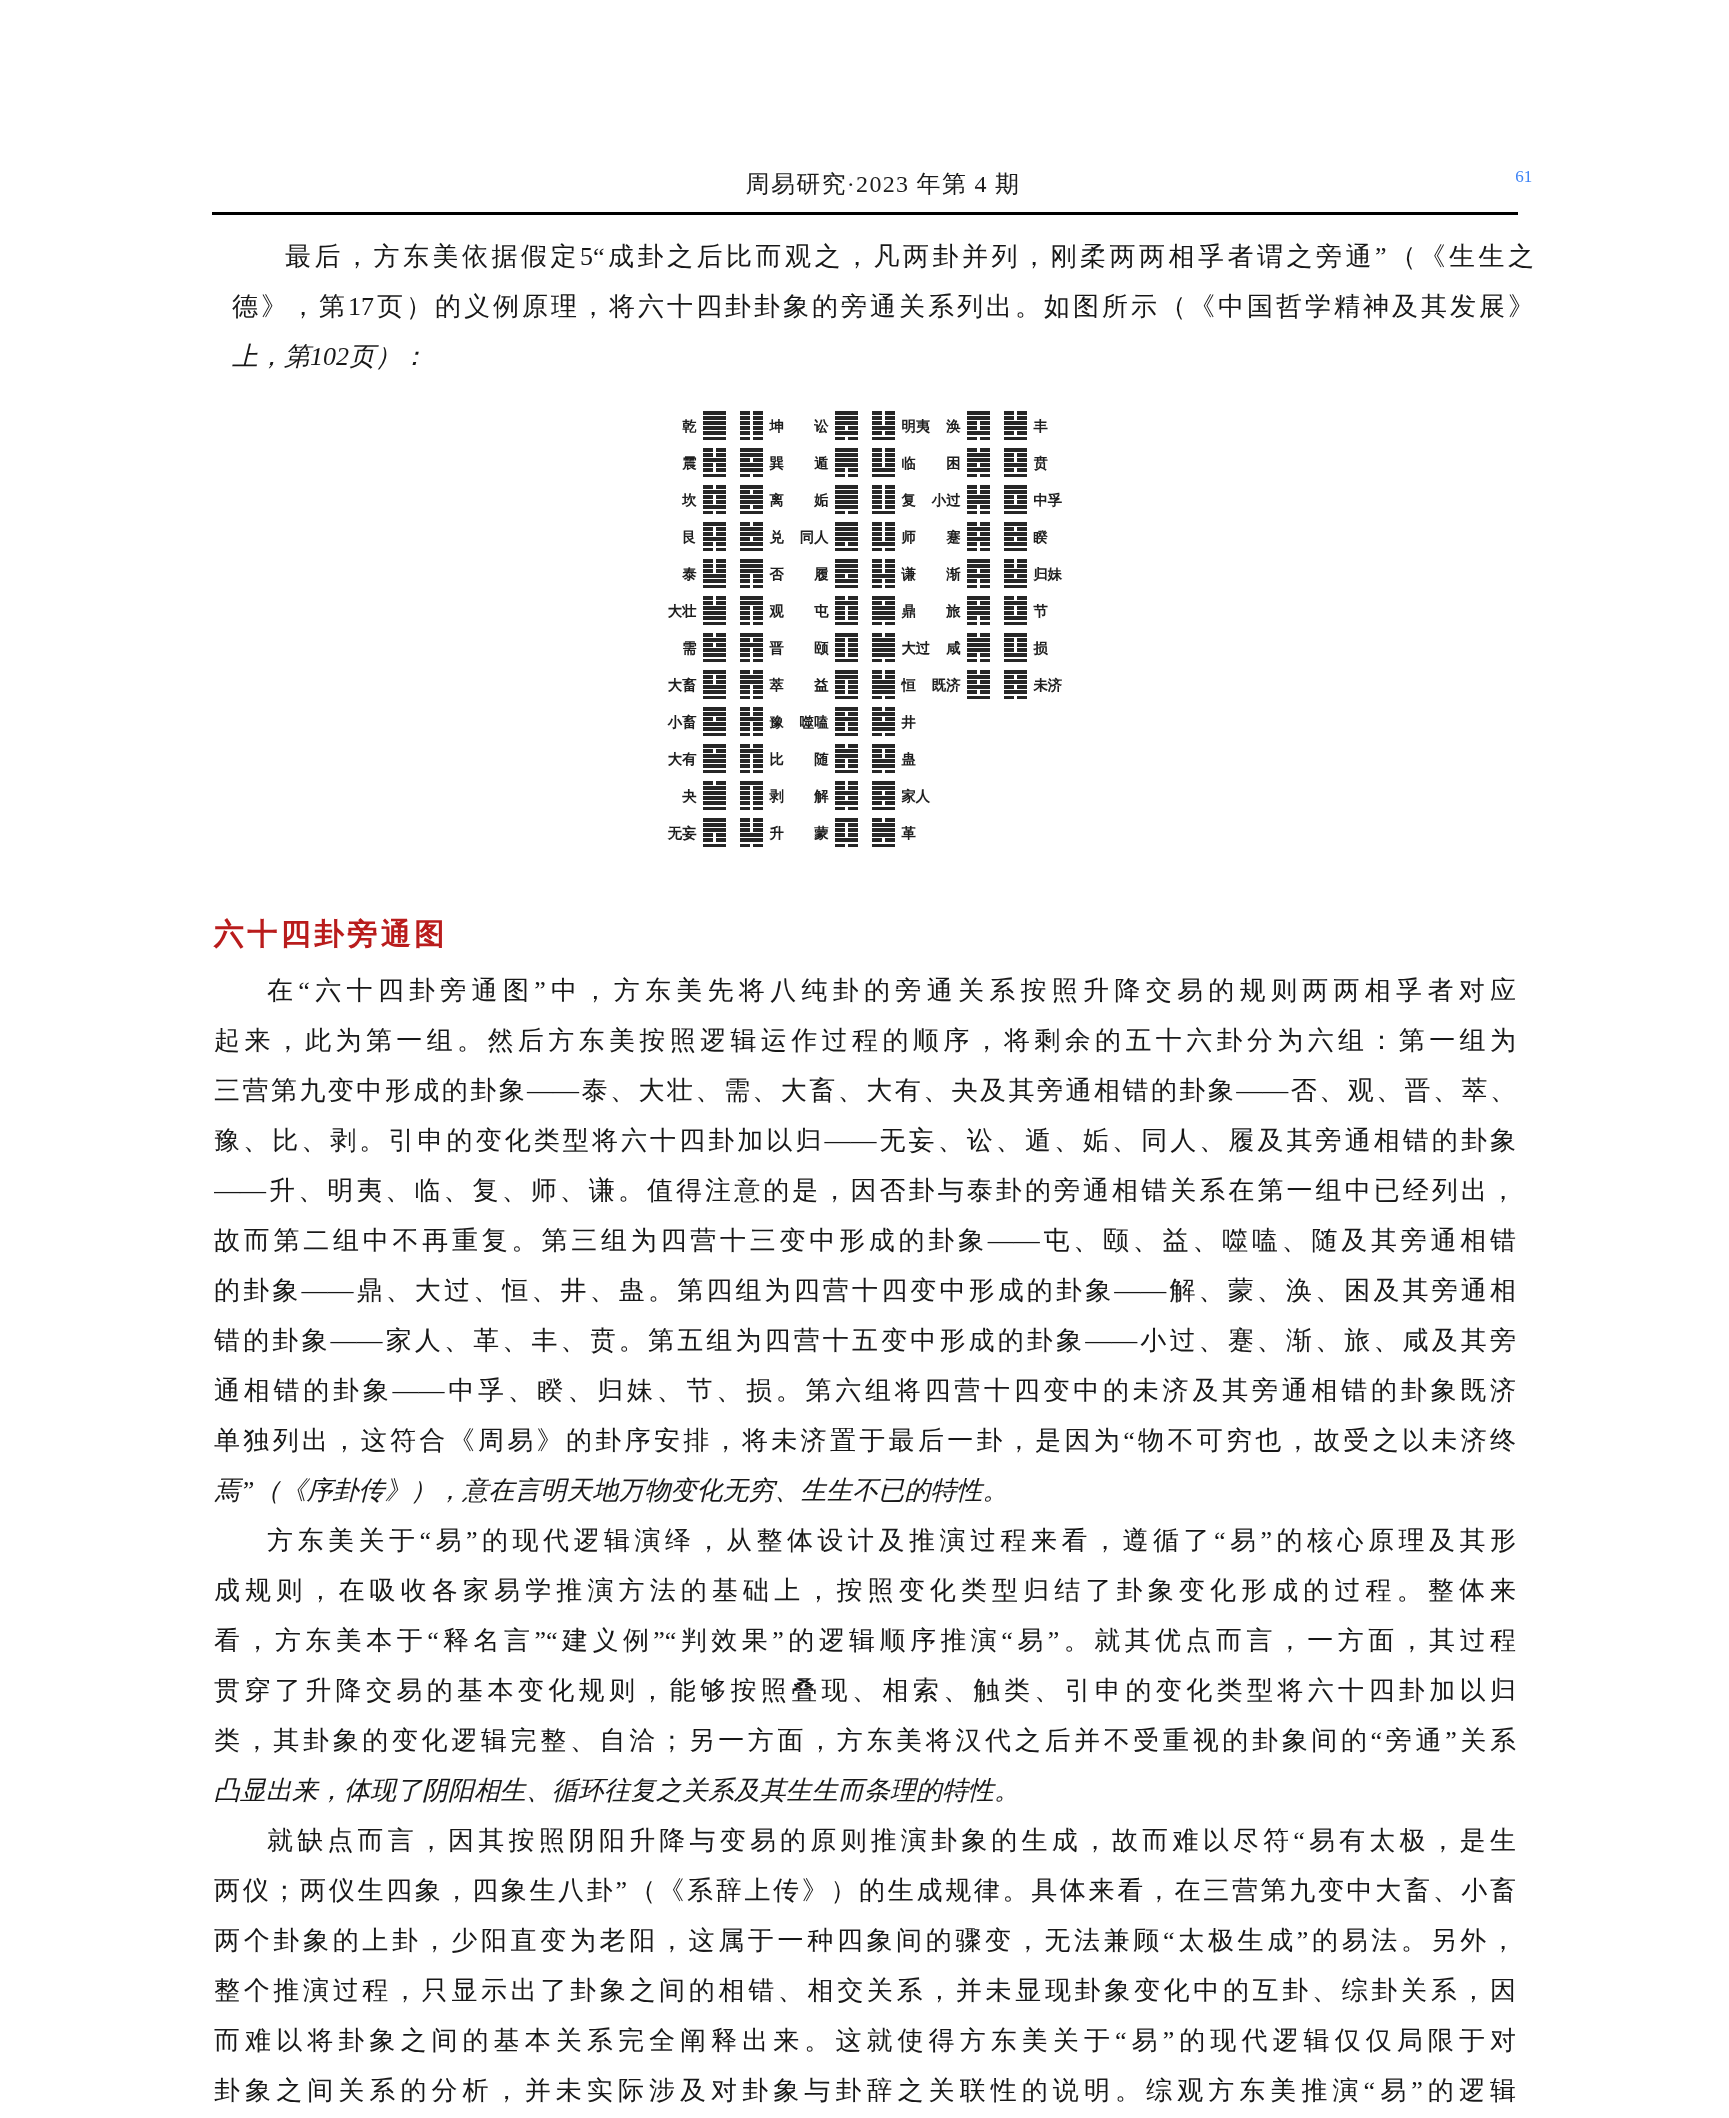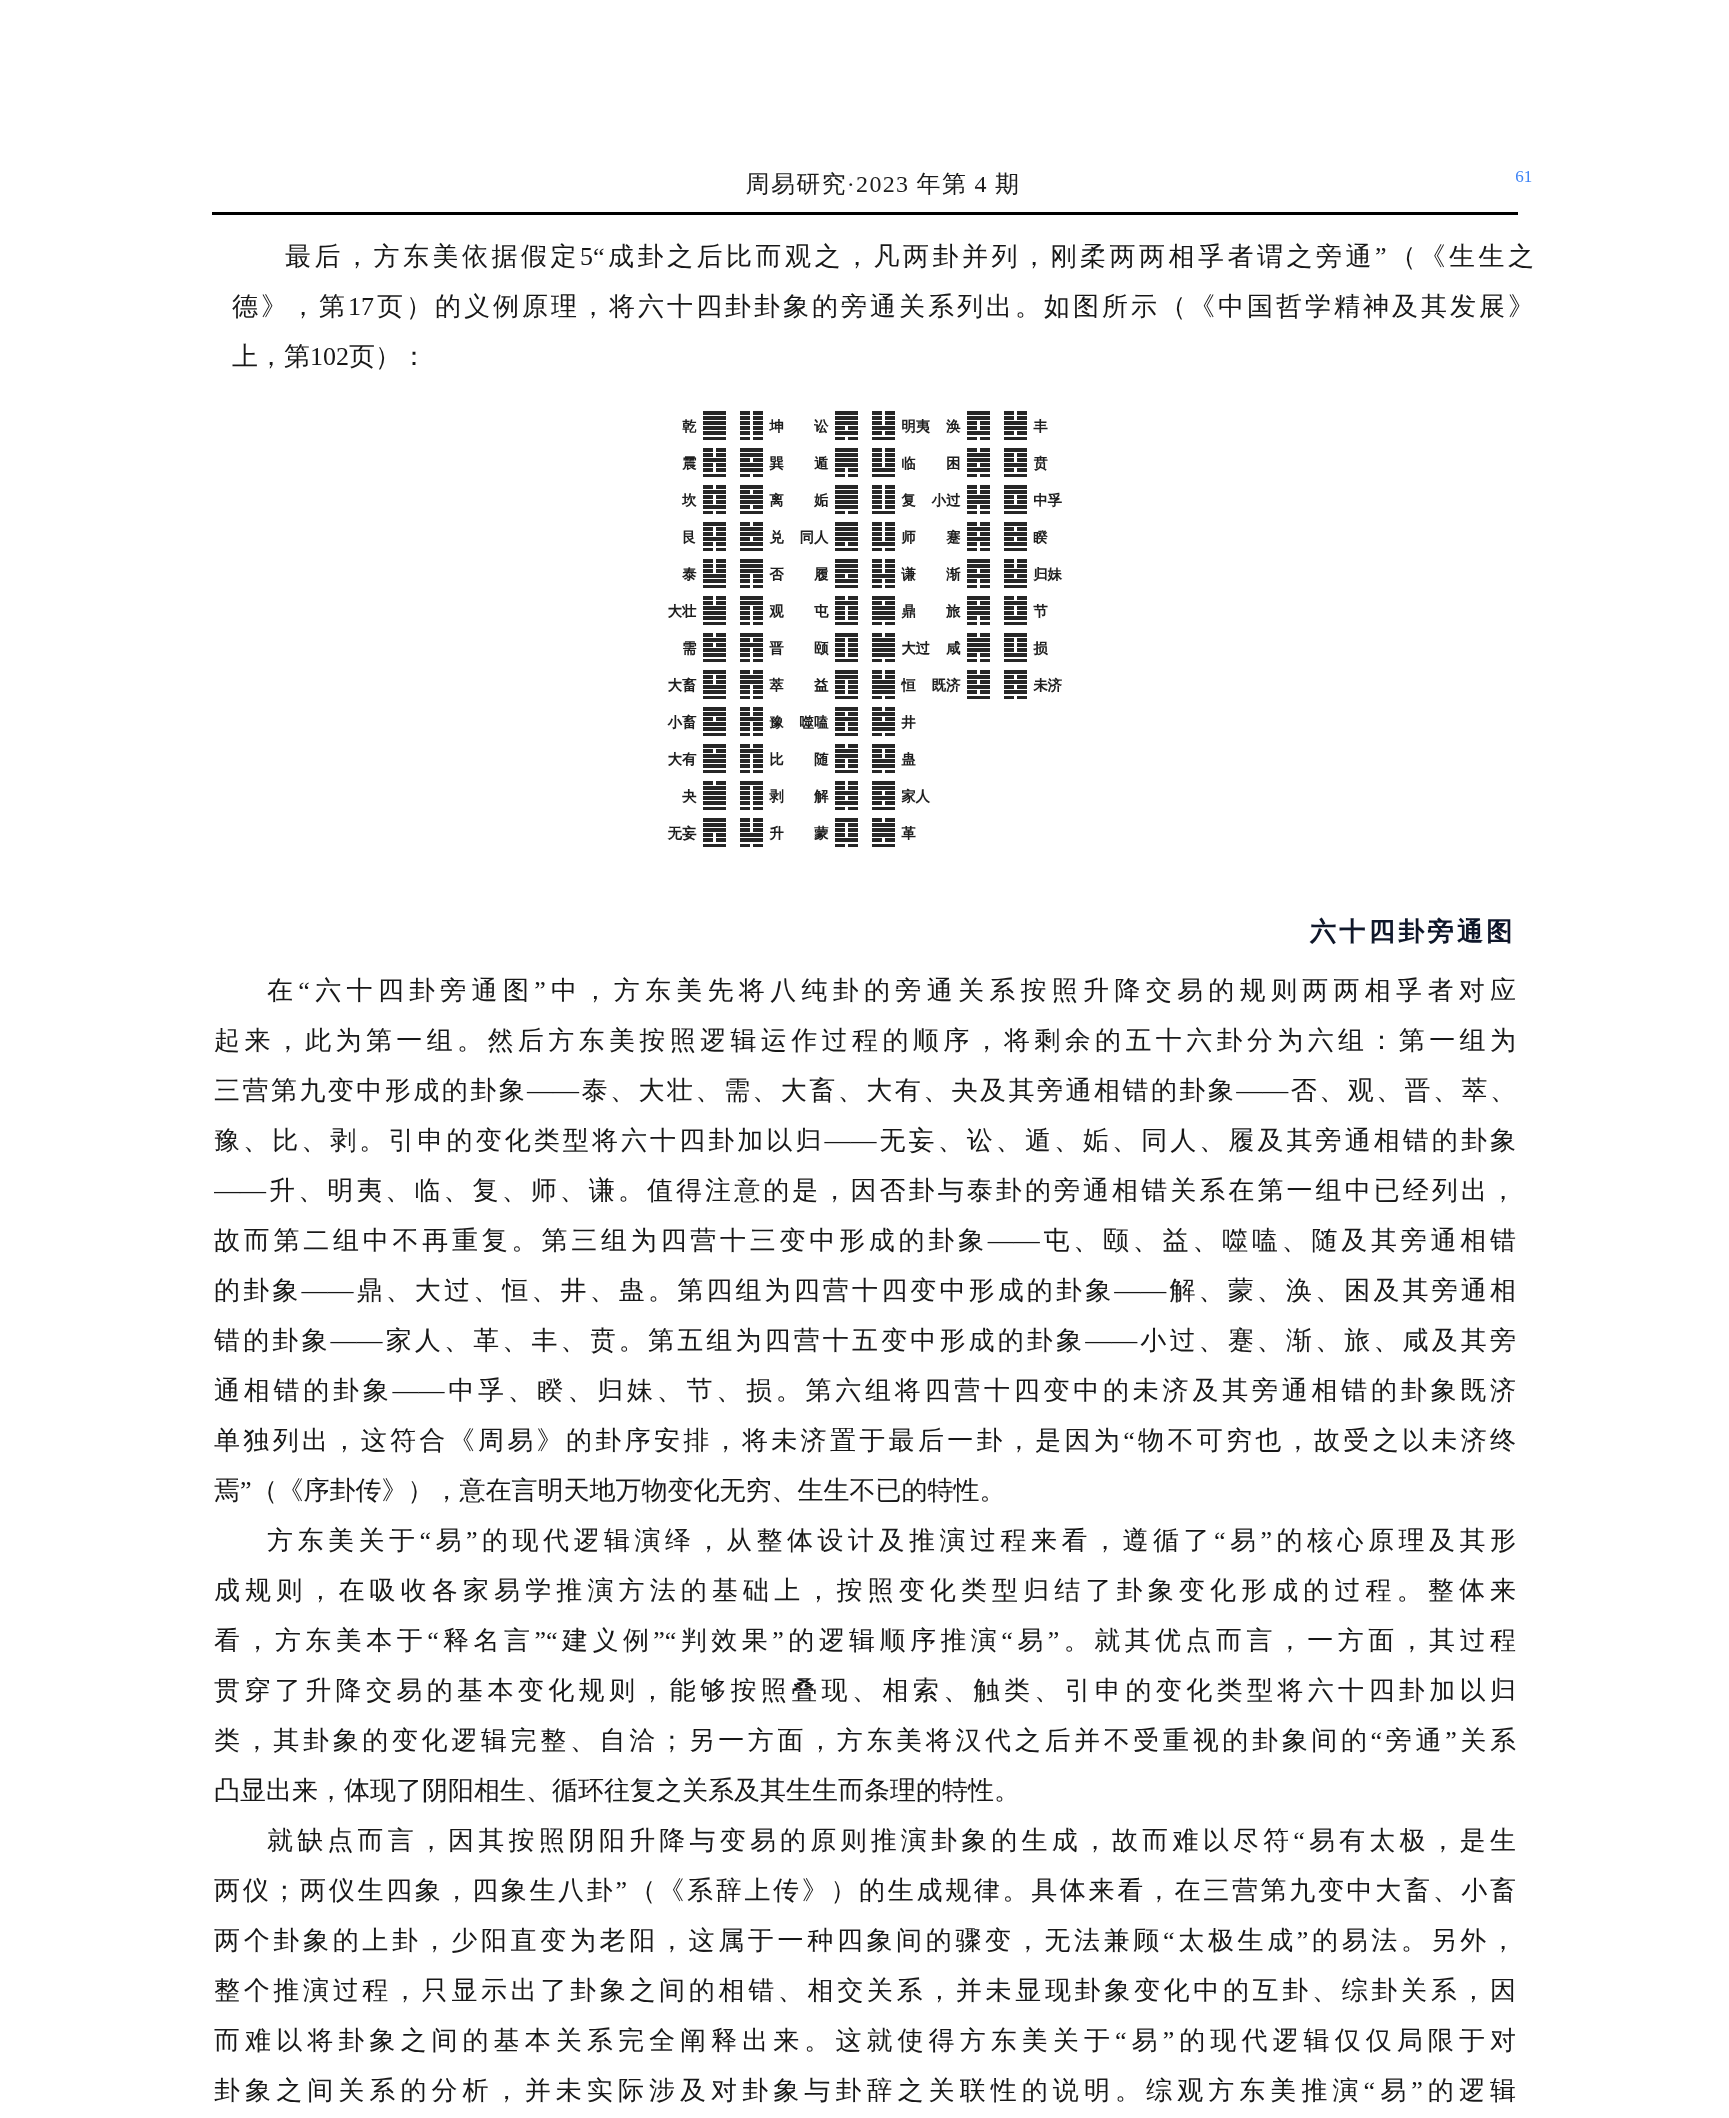--- a/index.html
+++ b/index.html
@@ -10,41 +10,41 @@
   .header{position:absolute;left:232px;top:168px;width:1302px;height:31px;font-size:24px;}
   .journal{position:absolute;left:0;right:0;top:0;text-align:center;letter-spacing:1.3px;color:#1c1c1c;}
   .pageno{position:absolute;right:1.7px;top:-0.8px;font-size:17px;color:#3b82f6;}
   .rule{position:absolute;left:212px;top:212px;width:1306px;height:3px;background:#000;}
 
   
   .para-block{position:absolute;left:214px;width:1302px;font-size:26px;}
   #para1{top:232px;margin-left:18px;}
   #textflow{top:966px;}
   .line{height:50px;line-height:50px;text-align:justify;text-align-last:justify;overflow:hidden;}
-  .line.short{text-align:left;text-align-last:left;}
+  .line.short{text-align:left;text-align-last:left;font-style:italic;}
   .line.indent{text-indent:53px;}
 
   
   #figure{position:absolute;left:214px;top:407px;width:1302px;}
   .frow{display:flex;justify-content:center;height:37px;}
   .fgroup{display:flex;align-items:center;width:132px;}
   .fgroup.empty{visibility:hidden;}
   .flab{width:30px;font-size:14.4px;font-weight:700;color:#1e1e1e;line-height:16px;
         font-family:"Liberation Serif","DejaVu Serif",serif;white-space:nowrap;}
   .flab.l{text-align:right;margin-right:6px;}
   .flab.r{text-align:left;margin-left:6px;}
   .hex{width:24px;display:flex;flex-direction:column;gap:1.7px;}
   .hex + .hex{margin-left:13.6px;}
   .bar{height:3.4px;}
   .bar.s{background:#262626;}
   .bar.b{display:flex;justify-content:space-between;}
   .bar.b i{display:block;width:10.2px;height:3.4px;background:#262626;}
 
-  .caption{position:absolute;left:214px;top:914px;width:1302px;text-align:right;
-           font-size:26px;font-weight:700;letter-spacing:3.4px;color:#0f172a;}
+  .caption{position:absolute;left:214px;top:914px;width:1302px;text-align:left;
+           font-size:30px;font-weight:700;letter-spacing:3.4px;color:#b91c1c;}
 </style>
 </head>
 <body>
 
 <div class="page">
 
   <div class="header">
     <div class="journal">周易研究·2023 年第 4 期</div>
     <div class="pageno">61</div>
   </div>

